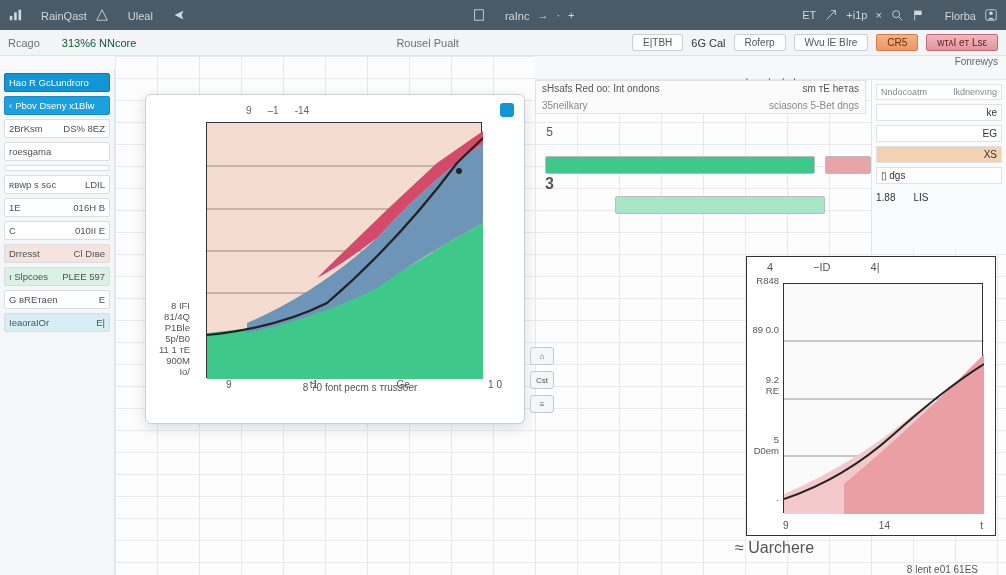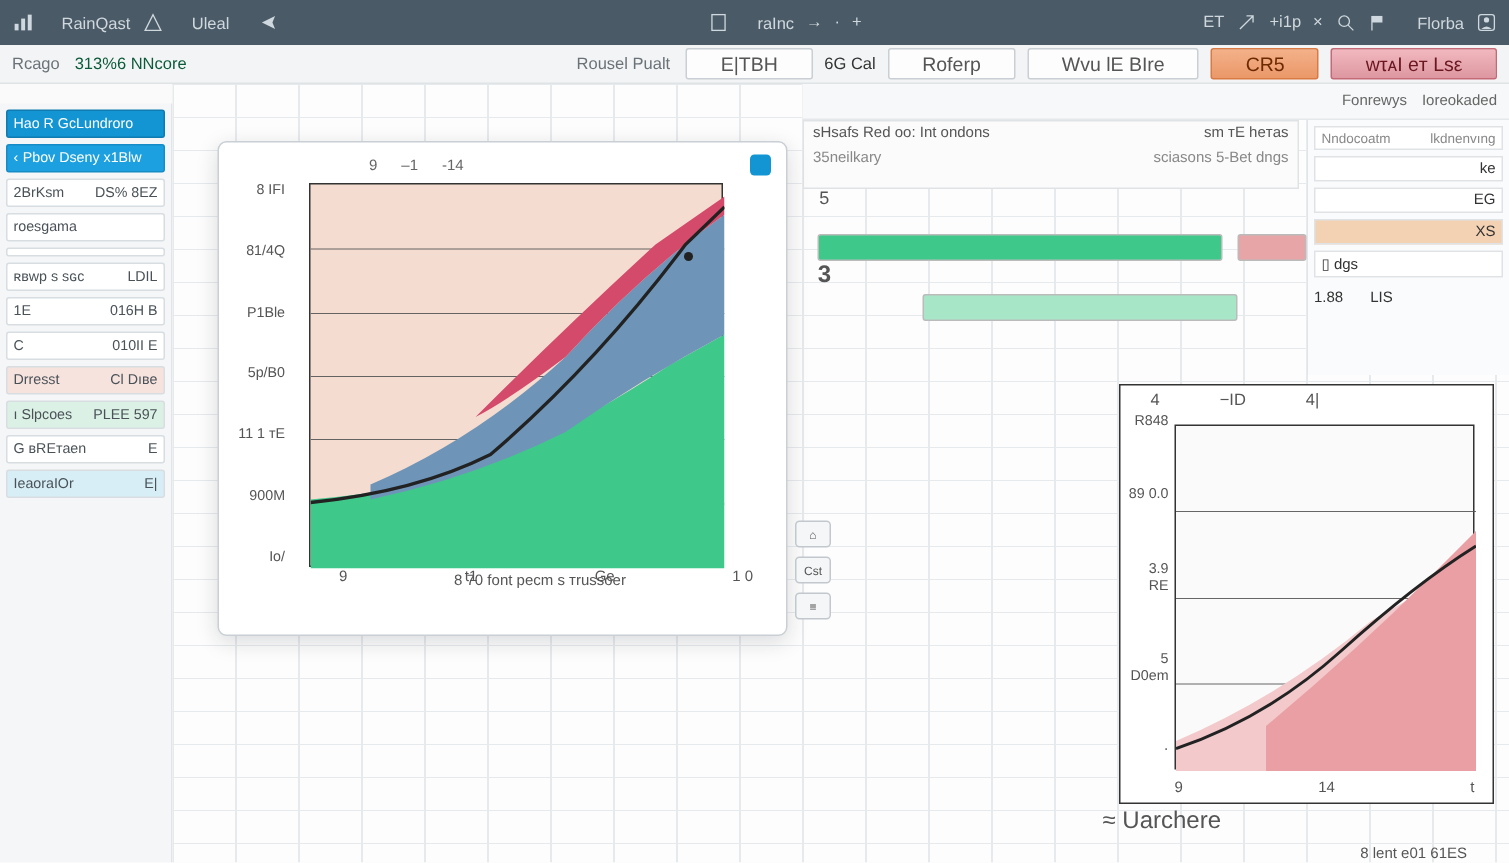--- a/index.html
+++ b/index.html
@@ -3,70 +3,70 @@
 <meta charset="utf-8">
 <style>
   * { box-sizing: border-box; margin: 0; padding: 0; }
   body { font-family: -apple-system, "Segoe UI", Arial, sans-serif; font-size: 11px; color: #333; width: 1006px; height: 575px; overflow: hidden; background: #fafafa; }
   .topbar { height: 30px; background: #4a5a67; color: #d0d8de; display: flex; align-items: center; padding: 0 8px; gap: 6px; }
   .topbar .tb-left, .topbar .tb-right { display: flex; align-items: center; gap: 8px; }
   .topbar .tb-right { margin-left: auto; }
   .tb-item { cursor: pointer; display: flex; align-items: flex-end; gap: 19px; font-size: 11px; }
   .tb-icon { width: 14px; height: 14px; fill: #cfd8de; }
   .ribbon { height: 26px; background: #f3f4f5; border-bottom: 1px solid #dfe3e6; display: flex; align-items: center; padding: 0 8px; gap: 10px; }
-  .ribbon-left { display: flex; gap: 10px; }
+  .ribbon-left { display: flex; gap: 22px; }
   .ribbon-tab { font-size: 11px; color: #6a7278; cursor: pointer; }
   .ribbon-tab.active { color: #0b5a3a; font-weight: 500; }
   .ribbon-mid { margin-left: 250px; display: flex; gap: 12px; }
   .ribbon-right { margin-left: auto; display: flex; gap: 8px; align-items: center; }
-  .rbtn { border: 1px solid #c9cfd4; background: #fdfdfd; border-radius: 2px; padding: 2px 22px; font-size: 13px; color: #555; cursor: pointer; }
+  .rbtn { border: 1px solid #c9cfd4; background: #fdfdfd; border-radius: 2px; padding: 2px 10px; font-size: 10px; color: #555; cursor: pointer; }
   .rbtn.orange { background: linear-gradient(#f4b18a,#ea9868); border-color: #d97a45; color: #6d2a00; }
   .rbtn.red { background: linear-gradient(#f2b8bf,#dd97a0); border-color: #c36a76; color: #6a1720; }
   .content { position: relative; display: flex; height: 519px; }
   
   .sidebar { width: 115px; background: #f5f6f7; border-right: 1px solid #e2e5e8; padding: 4px; display: flex; flex-direction: column; gap: 4px; margin-top: 13px; }
   .sb-block { border: 1px solid #d7dde1; border-radius: 2px; padding: 3px 4px; font-size: 9.5px; background: #fff; color: #4a5258; }
   .sb-blue { background: #1395d3; color: #fff; border-color: #0f7bb0; }
   .sb-back { background: #1ca0e0; color: #fff; border-color: #168cc6; display: flex; align-items: center; gap: 3px; }
   .sb-pill { display: flex; justify-content: space-between; }
   .main { position: relative; flex: 1; }
   
-  .subhdr { position: absolute; top: 0; left: 420px; right: 0; height: 24px; display: flex; align-items: center; gap: 10px; padding: 0 8px; background: #f7f8f9; border-bottom: 1px solid #e5e8eb; font-size: 10px; color: #666; }
+  .subhdr { position: absolute; top: 0; left: 420px; right: 0; height: 24px; display: flex; align-items: center; gap: 10px; padding: 0 8px; background: #f7f8f9; border-bottom: 1px solid #e5e8eb; font-size: 10px; color: #666; flex-direction: column; }
   
   .grid { position: absolute; inset: 0; background:
     repeating-linear-gradient(to right, #e7eaed 0 1px, transparent 1px 42px),
     repeating-linear-gradient(to bottom, #e7eaed 0 1px, transparent 1px 22px),
     #fdfdfd; }
   
   .strip { position: absolute; height: 18px; border: 1px solid #bbb; border-radius: 2px; }
   
   .chart-panel { position: absolute; left: 30px; top: 38px; width: 380px; height: 330px; background: #fff; border: 1px solid #c9cfd4; border-radius: 6px; box-shadow: 0 4px 14px rgba(20,30,40,.15); padding: 10px; }
   .chart-panel .hdr { display: flex; gap: 16px; font-size: 10px; color: #666; margin-left: 90px; }
   .chart-panel .pin { position: absolute; right: 10px; top: 8px; width: 14px; height: 14px; background: #1395d3; border-radius: 3px; }
   .plot { position: relative; margin-left: 50px; margin-top: 6px; width: 276px; height: 256px; border: 1px solid #333; background: #f4dcd1; }
   .xaxis-title { text-align: center; font-size: 10px; color: #555; margin-left: 50px; margin-top: 4px; }
-  .yticks { position: absolute; left: 4px; top: 26px; height: 256px; display: flex; flex-direction: column; justify-content: space-between; font-size: 9.5px; color: #555; text-align: right; width: 40px; }
+  .yticks { position: absolute; left: 4px; top: 26px; height: 256px; display: flex; flex-direction: column; justify-content: flex-end; font-size: 9.5px; color: #555; text-align: right; width: 40px; }
   .xticks { position: absolute; left: 80px; width: 276px; display: flex; justify-content: space-between; font-size: 10px; color: #555; }
   .panel-side { position: absolute; right: -30px; top: 30px; display: flex; flex-direction: column; gap: 36px; align-items: center; }
   .side-tag { font-size: 12px; color: #555; }
   .ctrl-btns { position: absolute; right: -30px; bottom: 10px; display: flex; flex-direction: column; gap: 6px; }
   .mini-btn { width: 24px; height: 18px; border: 1px solid #c2c8cd; border-radius: 3px; background: #f5f6f7; font-size: 8px; display: flex; align-items: center; justify-content: center; color: #555; }
   
   .mini-chart { position: absolute; right: 10px; top: 200px; width: 250px; height: 280px; border: 1px solid #333; background: #fff; }
   .mini-chart .hdr2 { display: flex; gap: 40px; font-size: 11px; color: #555; padding: 4px 20px; }
   .mini-plot { position: relative; margin: 6px 0 0 36px; width: 200px; height: 230px; border: 1px solid #333; background: #fafafa; }
   .mini-yticks { position: absolute; left: 4px; top: 18px; height: 230px; display: flex; flex-direction: column; justify-content: space-between; font-size: 9.5px; color: #555; text-align: right; width: 28px; }
   .mini-xticks { position: absolute; left: 36px; bottom: 4px; width: 200px; display: flex; justify-content: space-between; font-size: 10px; color: #555; }
   .mini-caption { position: absolute; right: 28px; bottom: 0px; font-size: 10px; color: #555; }
   
   .rcol { position: absolute; right: 0; top: 24px; width: 135px; background: #fafbfc; border-left: 1px solid #e2e5e8; height: 170px; padding: 4px; display: flex; flex-direction: column; gap: 4px; font-size: 10px; }
   .rcol .cell { border: 1px solid #e0e3e6; padding: 2px 4px; display: flex; justify-content: space-between; background: #fff; }
   .rcol .peach { background: #f3d2b3; }
   
-  .tbl-hdr { position: absolute; left: 420px; right: 140px; top: 24px; height: 46px; border: 1px solid #e0e3e6; background: #fbfbfb; padding: 2px 6px; font-size: 10px; color: #555; }
+  .tbl-hdr { position: absolute; left: 420px; right: 140px; top: 24px; height: 34px; border: 1px solid #e0e3e6; background: #fbfbfb; padding: 2px 6px; font-size: 10px; color: #555; }
   .tbl-hdr .row1 { display: flex; justify-content: space-between; }
   .tbl-hdr .row2 { display: flex; justify-content: space-between; margin-top: 6px; color: #888; }
   .legend-note { position: absolute; left: 620px; bottom: 18px; font-size: 16px; color: #555; }
 </style>
 </head>
 <body>
 
 <div class="topbar">
   <div class="tb-left">
     <span class="tb-item">
@@ -305,21 +305,21 @@
 
     <div class="mini-chart">
       <div class="hdr2">
         <span>4</span>
         <span>−ID</span>
         <span>4|</span>
       </div>
       <div class="mini-yticks">
         <span>R848</span>
         <span>89 0.0</span>
-        <span>3.9 RE</span>
+        <span>9.2 RE</span>
         <span>5 D0em</span>
         <span>·</span>
       </div>
       <div class="mini-plot">
         <svg viewBox="0 0 200 230" width="200" height="230" preserveAspectRatio="none">
           <g stroke="#555" stroke-width="0.6">
             <line x1="0" y1="57" x2="200" y2="57"></line>
               <line x1="0" y1="115" x2="200" y2="115"></line>
             <line x1="0" y1="172" x2="200" y2="172"></line>
           </g>

